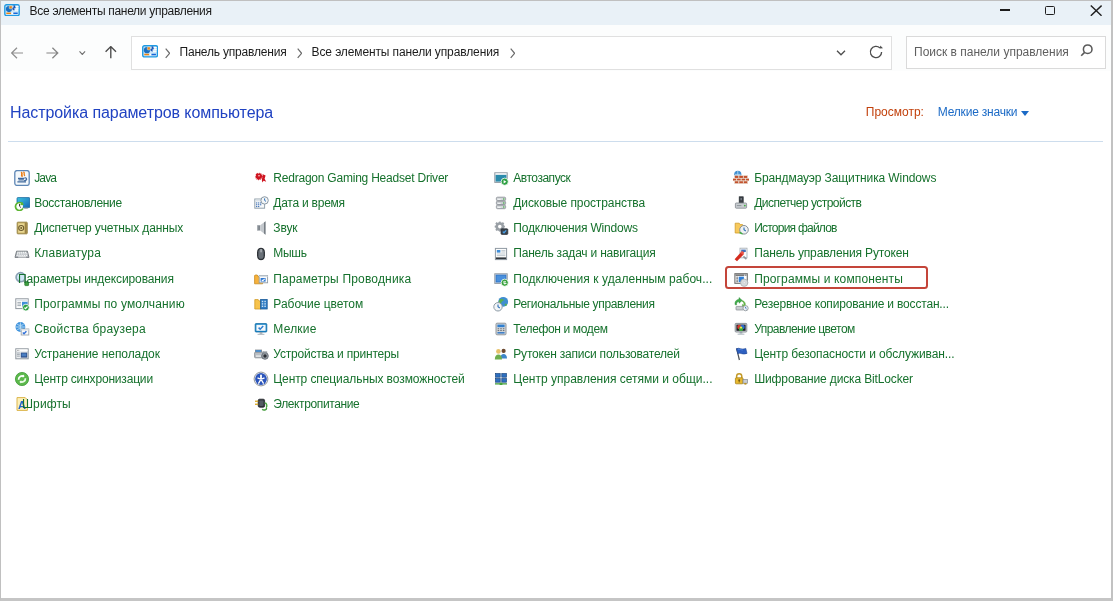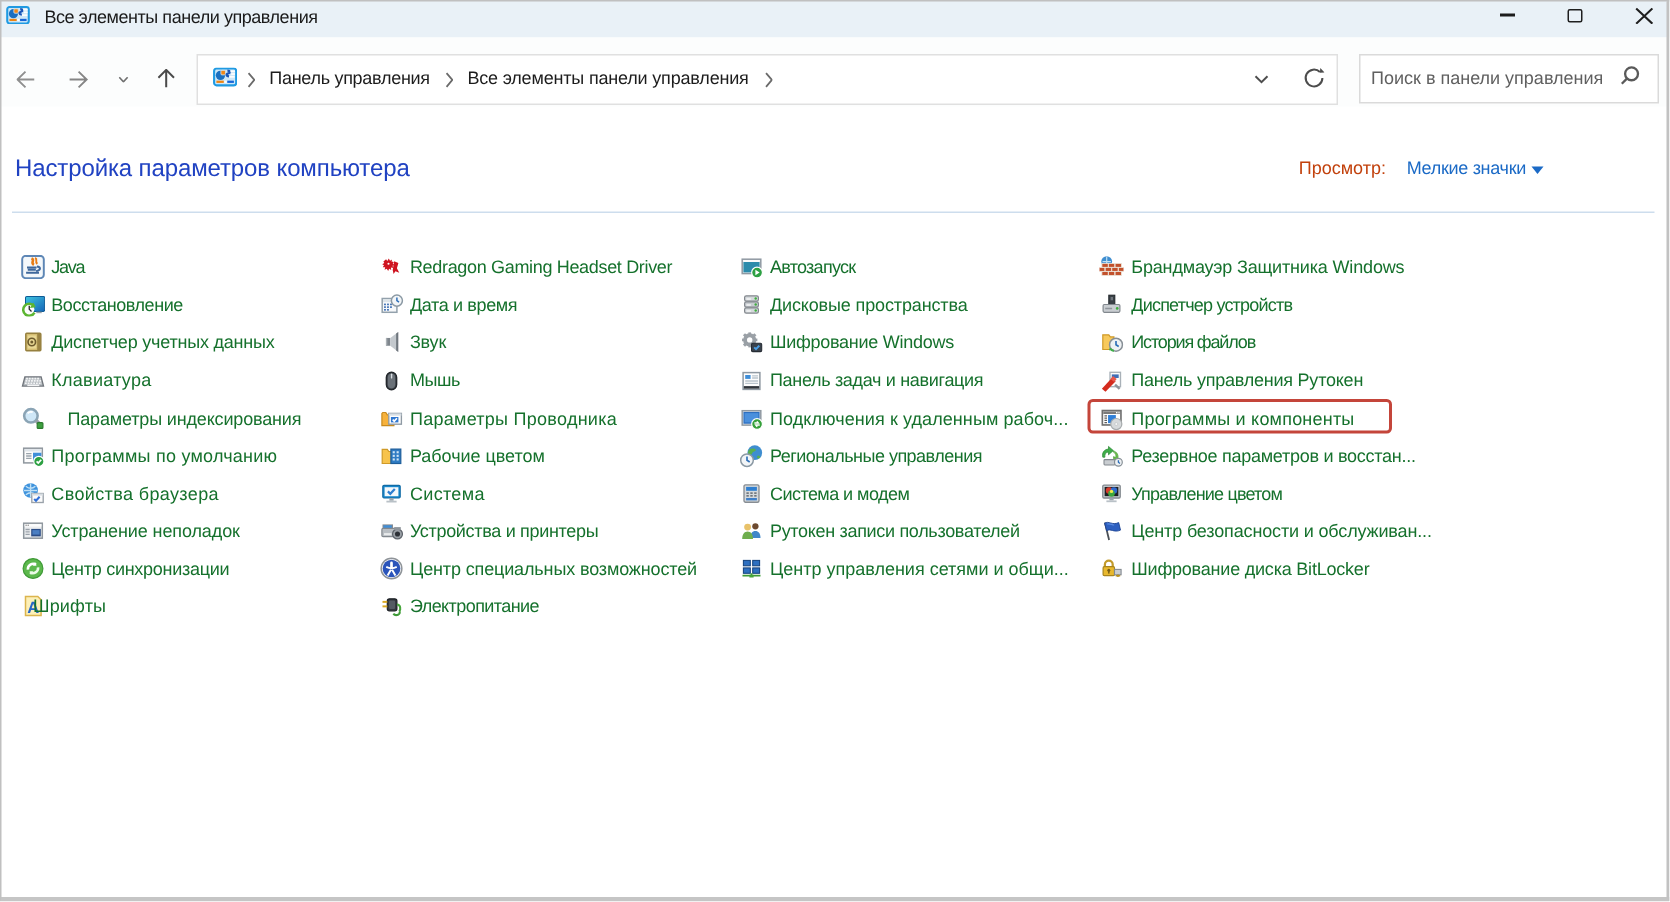--- a/index.html
+++ b/index.html
@@ -154,21 +154,21 @@
   </div>
 <div class="it" style="left:34.2px;top:244.4px;letter-spacing:0.18px">Клавиатура</div>
 <div class="ic" style="left:14.0px;top:270.6px">
     <svg width="16" height="16" viewBox="0 0 16 16">
       <circle cx="6.6" cy="6.2" r="4.5" fill="#cfe7f7" stroke="#8ba4b5" stroke-width="1.7"></circle>
       <path d="M4.4 4.6 a3.2 3.2 0 0 1 3.4 -0.8" stroke="#ffffff" stroke-width="1.2" fill="none"></path>
       <path d="M9.9 9.2 L13 12.2" stroke="#98a2aa" stroke-width="2.6"></path>
       <rect x="10.8" y="10.8" width="3.8" height="3.8" rx="0.6" fill="#3da03f" stroke="#2c7a2e" stroke-width="0.8"></rect>
     </svg>
   </div>
-<div class="it" style="left:45px;top:269.5px;letter-spacing:-0.11px">Параметры индексирования</div>
+<div class="it" style="left:18px;top:269.5px;letter-spacing:-0.11px">Параметры индексирования</div>
 <div class="ic" style="left:14.0px;top:295.6px">
     <svg width="16" height="16" viewBox="0 0 16 16">
       <rect x="1.8" y="2.8" width="12.4" height="9.8" fill="#fdfdfd" stroke="#8f979e" stroke-width="1"></rect>
       <rect x="2.4" y="3.4" width="11.2" height="1.6" fill="#dfe5ea"></rect>
       <path d="M3.4 6.4h3.6 M3.4 8h3.6 M3.4 9.6h3.6" stroke="#9aa4ac" stroke-width="0.9"></path>
       <rect x="8" y="5.8" width="5.6" height="5.4" fill="#3f8ed8"></rect>
       <circle cx="11.9" cy="11.6" r="3.4" fill="#2ca042" stroke="#fff" stroke-width="0.8"></circle>
       <path d="M10.4 11.6 l1.1 1.1 2-2.2" stroke="#fff" stroke-width="1.2" fill="none"></path>
     </svg>
   </div>
@@ -283,21 +283,21 @@
 <div class="it" style="left:273.3px;top:294.5px;letter-spacing:-0.02px">Рабочие цветом</div>
 <div class="ic" style="left:253.0px;top:320.7px">
     <svg width="16" height="16" viewBox="0 0 16 16">
       <rect x="2.2" y="2.6" width="11.6" height="8.4" rx="0.8" fill="#1887cb" stroke="#116ba5" stroke-width="0.8"></rect>
       <rect x="3.4" y="3.8" width="9.2" height="6" fill="#f4f8fb"></rect>
       <path d="M5.6 6.6 l1.6 1.6 3-3.2" stroke="#2f7fd0" stroke-width="1.5" fill="none"></path>
       <rect x="6.6" y="11" width="2.8" height="1.8" fill="#9aa5ad"></rect>
       <rect x="4.6" y="12.8" width="6.8" height="1.2" fill="#b9c1c7"></rect>
     </svg>
   </div>
-<div class="it" style="left:273.3px;top:319.6px;letter-spacing:0.22px">Система</div>
+<div class="it" style="left:273.3px;top:319.6px;letter-spacing:0.22px">Мелкие</div>
 <div class="ic" style="left:253.0px;top:345.8px">
     <svg width="16" height="16" viewBox="0 0 16 16">
       <rect x="2" y="3.6" width="7" height="3" fill="#848a90"></rect>
       <rect x="1.6" y="6.2" width="9.8" height="5.6" rx="0.8" fill="#b9bec3" stroke="#82888e" stroke-width="0.8"></rect>
       <rect x="2.6" y="4.2" width="5.6" height="1.6" fill="#3f8ed8"></rect>
       <rect x="3" y="9.4" width="5" height="1.4" fill="#e8eaec"></rect>
       <circle cx="12" cy="10" r="3.3" fill="#9ba1a7" stroke="#5d636a" stroke-width="0.8"></circle>
       <circle cx="12" cy="10" r="1.7" fill="#2c3036"></circle>
       <rect x="9.8" y="5.4" width="4.4" height="2" fill="#8f959b"></rect>
     </svg>
@@ -356,21 +356,21 @@
         <rect x="1.7" y="5.7" width="2.2" height="1.8"></rect>
         <rect x="9.7" y="5.7" width="2.2" height="1.8"></rect>
         <rect x="2.7" y="2.5" width="2" height="2" transform="rotate(45 3.7 3.5)"></rect>
         <rect x="8.9" y="2.5" width="2" height="2" transform="rotate(45 9.9 3.5)"></rect>
         <rect x="2.7" y="8.7" width="2" height="2" transform="rotate(45 3.7 9.7)"></rect>
       </g>
       <rect x="8" y="8.8" width="6.8" height="5.6" rx="0.8" fill="#3a424c" stroke="#262c34" stroke-width="0.7"></rect>
       <path d="M9.8 11.6 l1.2 1.2 2.2-2.4" stroke="#4aa0e8" stroke-width="1.3" fill="none"></path>
     </svg>
   </div>
-<div class="it" style="left:513.3px;top:219.3px;letter-spacing:-0.18px">Шифрование Windows</div>
+<div class="it" style="left:513.3px;top:219.3px;letter-spacing:-0.18px">Подключения Windows</div>
 <div class="ic" style="left:493.0px;top:245.5px">
     <svg width="16" height="16" viewBox="0 0 16 16">
       <rect x="2.4" y="2.4" width="11.2" height="11.2" fill="#fdfdfd" stroke="#8f99a2" stroke-width="1"></rect>
       <rect x="3.8" y="4" width="3.6" height="2.6" fill="#3f8ed8"></rect>
       <path d="M8.4 4.6h4 M8.4 6h4 M3.8 8h8.6 M3.8 9.6h8.6" stroke="#b9c4cc" stroke-width="0.9"></path>
       <rect x="2.9" y="11.4" width="10.2" height="1.7" fill="#2f353b"></rect>
     </svg>
   </div>
 <div class="it" style="left:513.3px;top:244.4px;letter-spacing:-0.21px">Панель задач и навигация</div>
 <div class="ic" style="left:493.0px;top:270.6px">
@@ -401,21 +401,21 @@
         <rect x="4.6" y="7.2" width="1.6" height="1.1"></rect>
         <rect x="7.2" y="7.2" width="1.6" height="1.1"></rect>
         <rect x="9.8" y="7.2" width="1.6" height="1.1"></rect>
         <rect x="4.6" y="9" width="1.6" height="1.1"></rect>
         <rect x="7.2" y="9" width="1.6" height="1.1"></rect>
         <rect x="9.8" y="9" width="1.6" height="1.1"></rect>
       </g>
       <rect x="4.4" y="11" width="7.2" height="1.6" fill="#3f7fc8"></rect>
     </svg>
   </div>
-<div class="it" style="left:513.3px;top:319.6px;letter-spacing:-0.36px">Система и модем</div>
+<div class="it" style="left:513.3px;top:319.6px;letter-spacing:-0.36px">Телефон и модем</div>
 <div class="ic" style="left:493.0px;top:345.8px">
     <svg width="16" height="16" viewBox="0 0 16 16">
       <circle cx="10.6" cy="4.9" r="2.1" fill="#6d4a30"></circle>
       <path d="M7.2 12.6 c0-3 1.4-4.6 3.4-4.6 s3.4 1.6 3.4 4.6 z" fill="#3f87c9"></path>
       <circle cx="5.4" cy="5.4" r="2.3" fill="#e8c26a"></circle>
       <path d="M1.8 13.4 c0-3.2 1.5-5 3.6-5 s3.6 1.8 3.6 5 z" fill="#6fae4e"></path>
     </svg>
   </div>
 <div class="it" style="left:513.3px;top:344.7px;letter-spacing:-0.21px">Рутокен записи пользователей</div>
 <div class="ic" style="left:493.0px;top:370.9px">
@@ -495,21 +495,21 @@
 <div class="it" style="left:754.2px;top:269.5px;letter-spacing:0.14px">Программы и компоненты</div>
 <div class="ic" style="left:733.0px;top:295.6px">
     <svg width="16" height="16" viewBox="0 0 16 16">
       <path d="M2.2 8.8 c-0.8-3 1.2-5.4 3.8-5.4 l0-1.8 3.2 2.8 -3.2 2.8 0-1.8 c-1.6 0-2.8 1.4-2.4 3.4z" fill="#3fae49" stroke="#2e8a38" stroke-width="0.5"></path>
       <path d="M9.2 4.6 c2.6 0.6 3.8 3.2 2.8 5.6 l1.6 0.8 -4 1.6 -0.2-4.2 1.4 0.8 c0.6-1.6-0.2-3.4-1.6-3.8z" fill="#6fc24a" stroke="#4a9a38" stroke-width="0.5"></path>
       <rect x="3" y="10.4" width="7.4" height="3.6" rx="0.6" fill="#c9cdd1" stroke="#82888e" stroke-width="0.7"></rect>
       <circle cx="12.6" cy="12.2" r="2.6" fill="#eef1f3" stroke="#878f96" stroke-width="0.8"></circle>
       <path d="M12.6 10.9 V12.2 L13.6 13" stroke="#2f6fb8" stroke-width="0.9" fill="none"></path>
     </svg>
   </div>
-<div class="it" style="left:754.2px;top:294.5px;letter-spacing:-0.18px">Резервное параметров и восстан...</div>
+<div class="it" style="left:754.2px;top:294.5px;letter-spacing:-0.18px">Резервное копирование и восстан...</div>
 <div class="ic" style="left:733.0px;top:320.7px">
     <svg width="16" height="16" viewBox="0 0 16 16">
       <rect x="2.2" y="2.4" width="11.6" height="8.6" rx="0.8" fill="#cfd4d8" stroke="#82888e" stroke-width="0.9"></rect>
       <rect x="3.4" y="3.6" width="9.2" height="6.2" fill="#1d1f24"></rect>
       <circle cx="6.4" cy="6" r="2.2" fill="#e03c2e" opacity="0.95"></circle>
       <circle cx="9.6" cy="6" r="2.2" fill="#2f6fd8" opacity="0.95"></circle>
       <circle cx="8" cy="8" r="2.2" fill="#3fae3f" opacity="0.95"></circle>
       <circle cx="8" cy="6.6" r="1.1" fill="#f6e84a"></circle>
       <rect x="6.6" y="11" width="2.8" height="1.6" fill="#9aa5ad"></rect>
       <rect x="4.6" y="12.6" width="6.8" height="1.2" fill="#b9c1c7"></rect>

